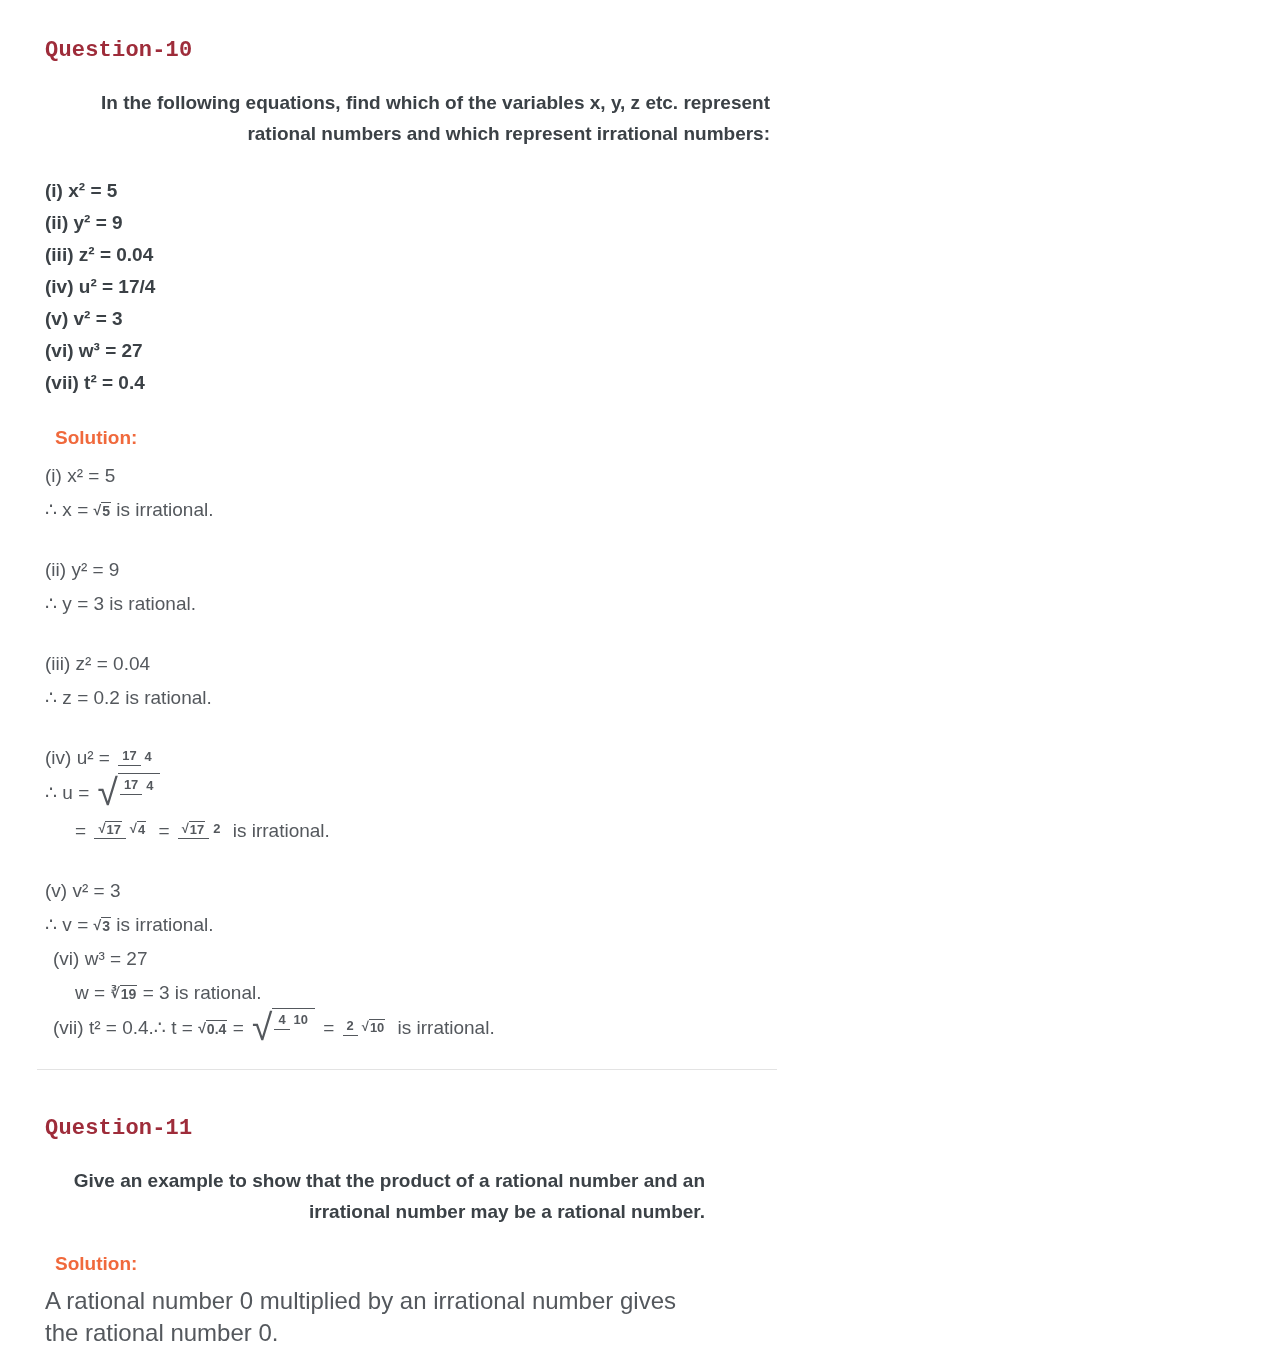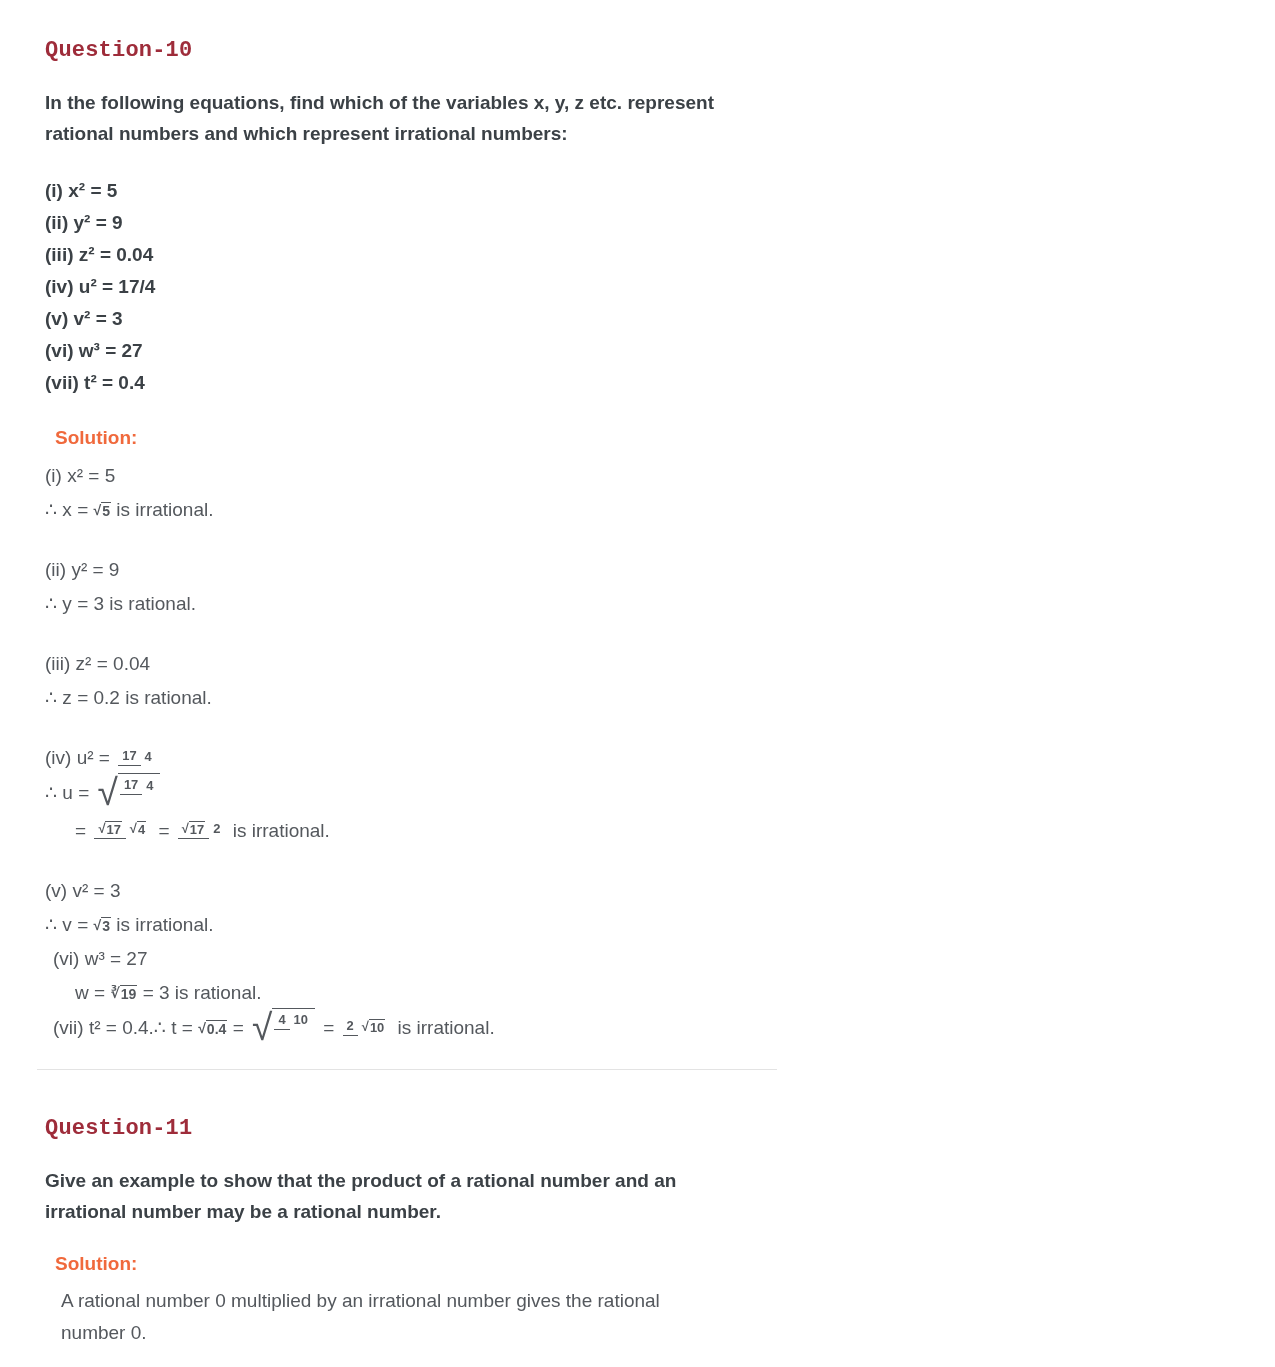--- a/index.html
+++ b/index.html
@@ -8,35 +8,35 @@
     --c-qtext:#3B4146;
     --c-stext:#54585D;
     --c-div:#E3E3E3;
   }
   *{box-sizing:border-box;}
   html,body{margin:0;padding:0;background:#ffffff;}
   body{font-family:"Liberation Sans","DejaVu Sans",sans-serif;color:var(--c-qtext);}
   .doc{width:1275px;min-height:1367px;padding:38px 45px 30px 45px;background:#fff;}
 
   .qhead{font-size:22px;font-weight:700;color:var(--c-head);margin:0 0 24px 0;letter-spacing:0.2px;font-family:Liberation Mono, monospace;}
-  .qtext{font-size:19px;font-weight:700;color:var(--c-qtext);line-height:31px;margin:0 0 26px 0;max-width:725px;}
+  .qtext{font-size:19px;font-weight:700;color:var(--c-qtext);line-height:31px;margin:0 0 26px 0;max-width:725px;text-align:right;}
   .qtext.q11w{max-width:660px;}
 
   .eqlist{margin:14px 0 28px 0;}
   .eqline{font-size:19px;font-weight:700;color:var(--c-qtext);line-height:32px;}
 
   .shead{font-size:19px;font-weight:700;color:var(--c-sol);margin:26px 0 10px 10px;}
 
   .sol{font-size:19px;font-weight:400;color:var(--c-stext);}
   .sline{line-height:34px;min-height:34px;}
   .sline.gap{margin-top:26px;}
   .sline.ind1{padding-left:8px;}
   .sline.ind2{padding-left:30px;}
 
-  .soltext{font-size:19px;font-weight:400;color:var(--c-stext);line-height:32px;margin:4px 0 0 16px;max-width:665px;}
+  .soltext{font-size:24px;font-weight:400;color:var(--c-stext);line-height:32px;margin:4px 0 0 0;max-width:665px;}
 
   .divider{border:none;border-top:1px solid var(--c-div);margin:20px 0 0 -8px;width:740px;height:0;}
   .q11sec{margin-top:46px;}
 
   
   .rad{display:inline-flex;align-items:flex-start;font-weight:700;vertical-align:baseline;}
   .rad .rsym{line-height:1.25;padding-right:0px;}
   .rad .rbox{border-top:1.5px solid currentColor;line-height:1.25;padding:0 1px;}
   .rad.sm{font-size:0.74em;transform:translateY(-1px);}
 

